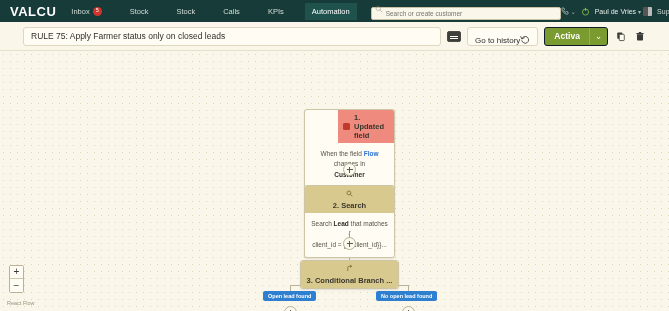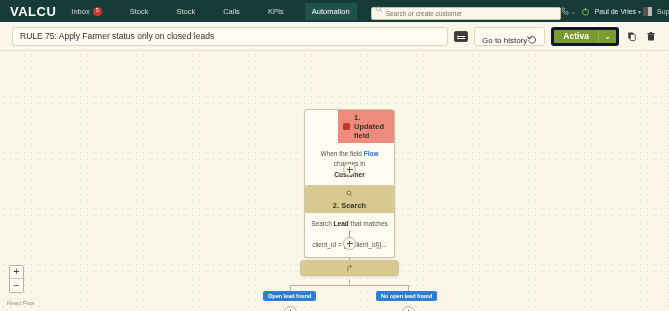--- a/index.html
+++ b/index.html
@@ -105,21 +105,21 @@
     border-radius: 1px;
     display: inline-block;
   }
 
   
   .rulebar {
     height: 28px;
     background: #faf6e9;
     display: flex;
     align-items: center;
-    padding: 0 12px;
+    padding: 0 23px;
     gap: 6px;
   }
   .rule-title-box {
     flex: 1;
     height: 19px;
     background: #fffdf3;
     border: 1px solid #ddd7c0;
     border-radius: 3px;
     display: flex;
     align-items: center;
@@ -149,21 +149,21 @@
     display: flex;
     align-items: flex-end;
     padding: 0 7px;
     font-size: 8px;
     color: #2e2e2b;
     cursor: pointer;
   }
   .btn-active {
     height: 19px;
     background: #7a9b2f;
-    border: 3px solid #0f172a;
+    border: 1px solid #0f172a;
     border-radius: 3px;
     display: flex;
     align-items: stretch;
     color: #fff;
     font-size: 8.5px;
     font-weight: bold;
     cursor: pointer;
     overflow: hidden;
   }
   .btn-active .lbl {
@@ -478,20 +478,21 @@
     <div class="plus-btn" style="left:343px; top:186px;"></div>
 
     <div class="node" style="left:300px; top:209px; width:99px;">
       <div class="node-head head-tan">
         <span class="head-icon">
           <svg width="7" height="8" viewBox="0 0 16 16">
             <path d="M4 14 L4 7 a3 3 0 0 1 3-3 L12 4" fill="none" stroke="#7a6b30" stroke-width="1.8" stroke-linecap="round"></path>
             <path d="M10 1.6 L13 4 L10 6.4" fill="none" stroke="#7a6b30" stroke-width="1.8" stroke-linecap="round" stroke-linejoin="round"></path>
           </svg>
         </span>
+        <span>3. Conditional Branch ...</span>
       </div>
     </div>
 
     <div class="branch-pill" style="left:263px; top:240px;">
       <span>Open lead found</span>
     </div>
     <div class="branch-pill" style="left:376px; top:240px;">
       <span>No open lead found</span>
     </div>
 

